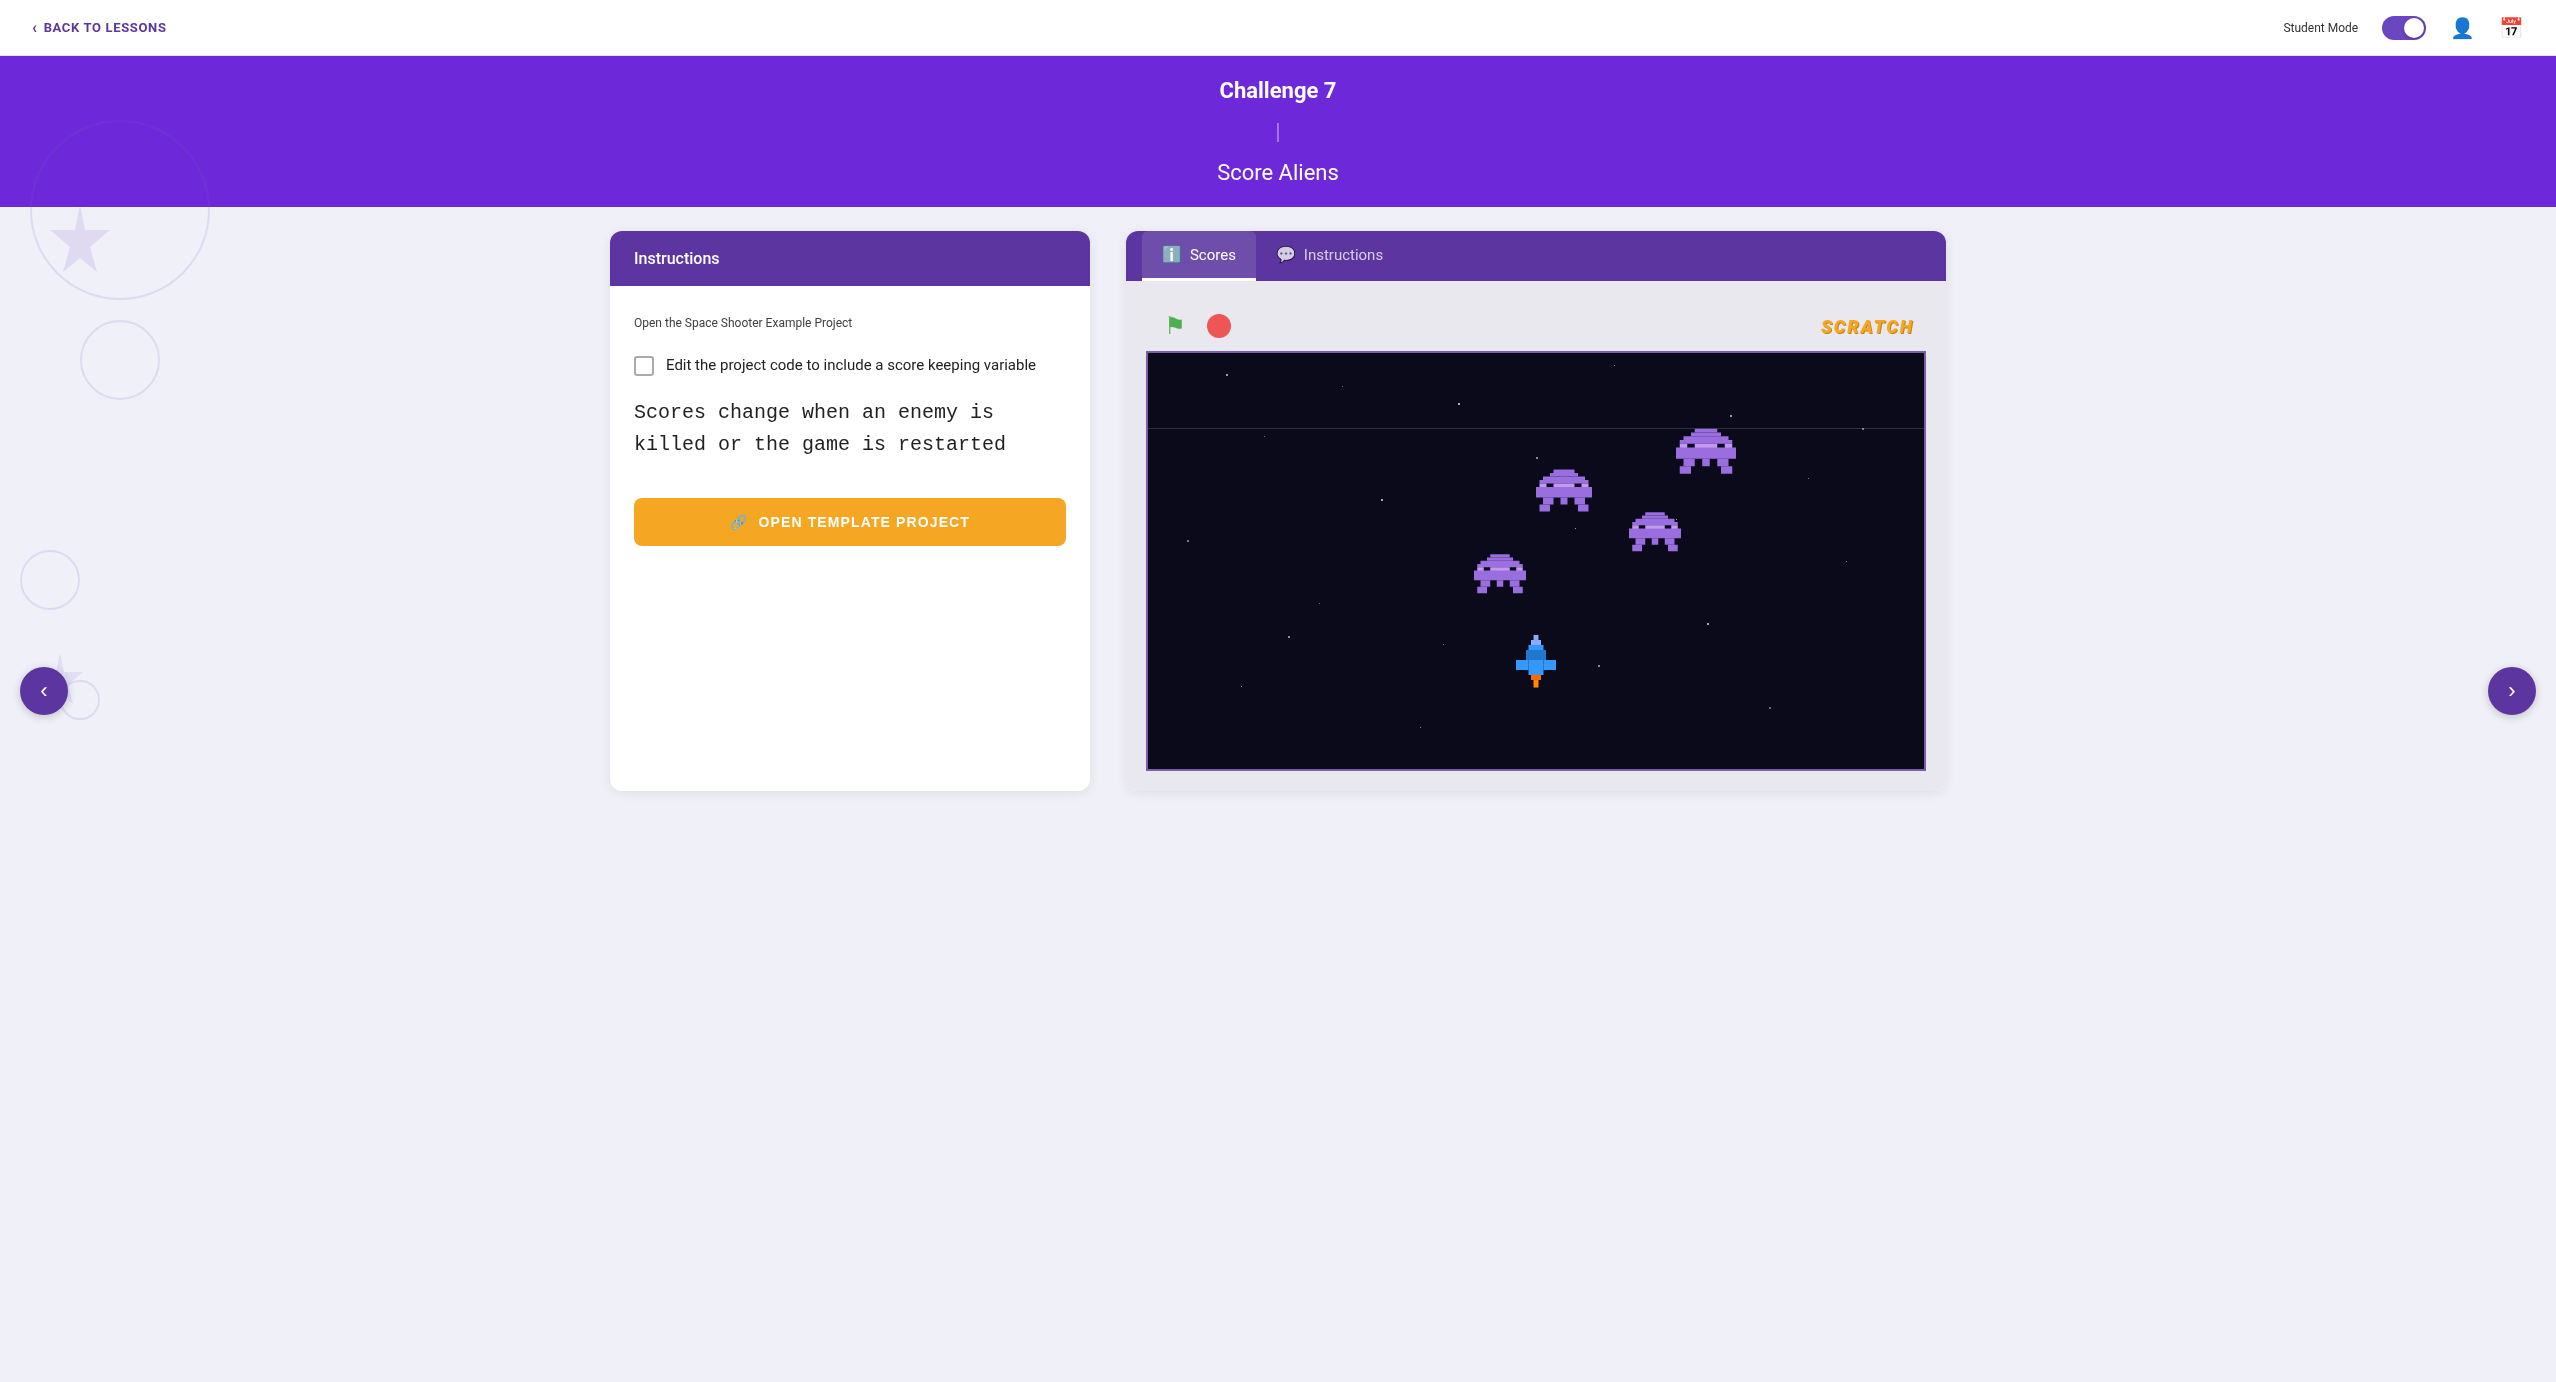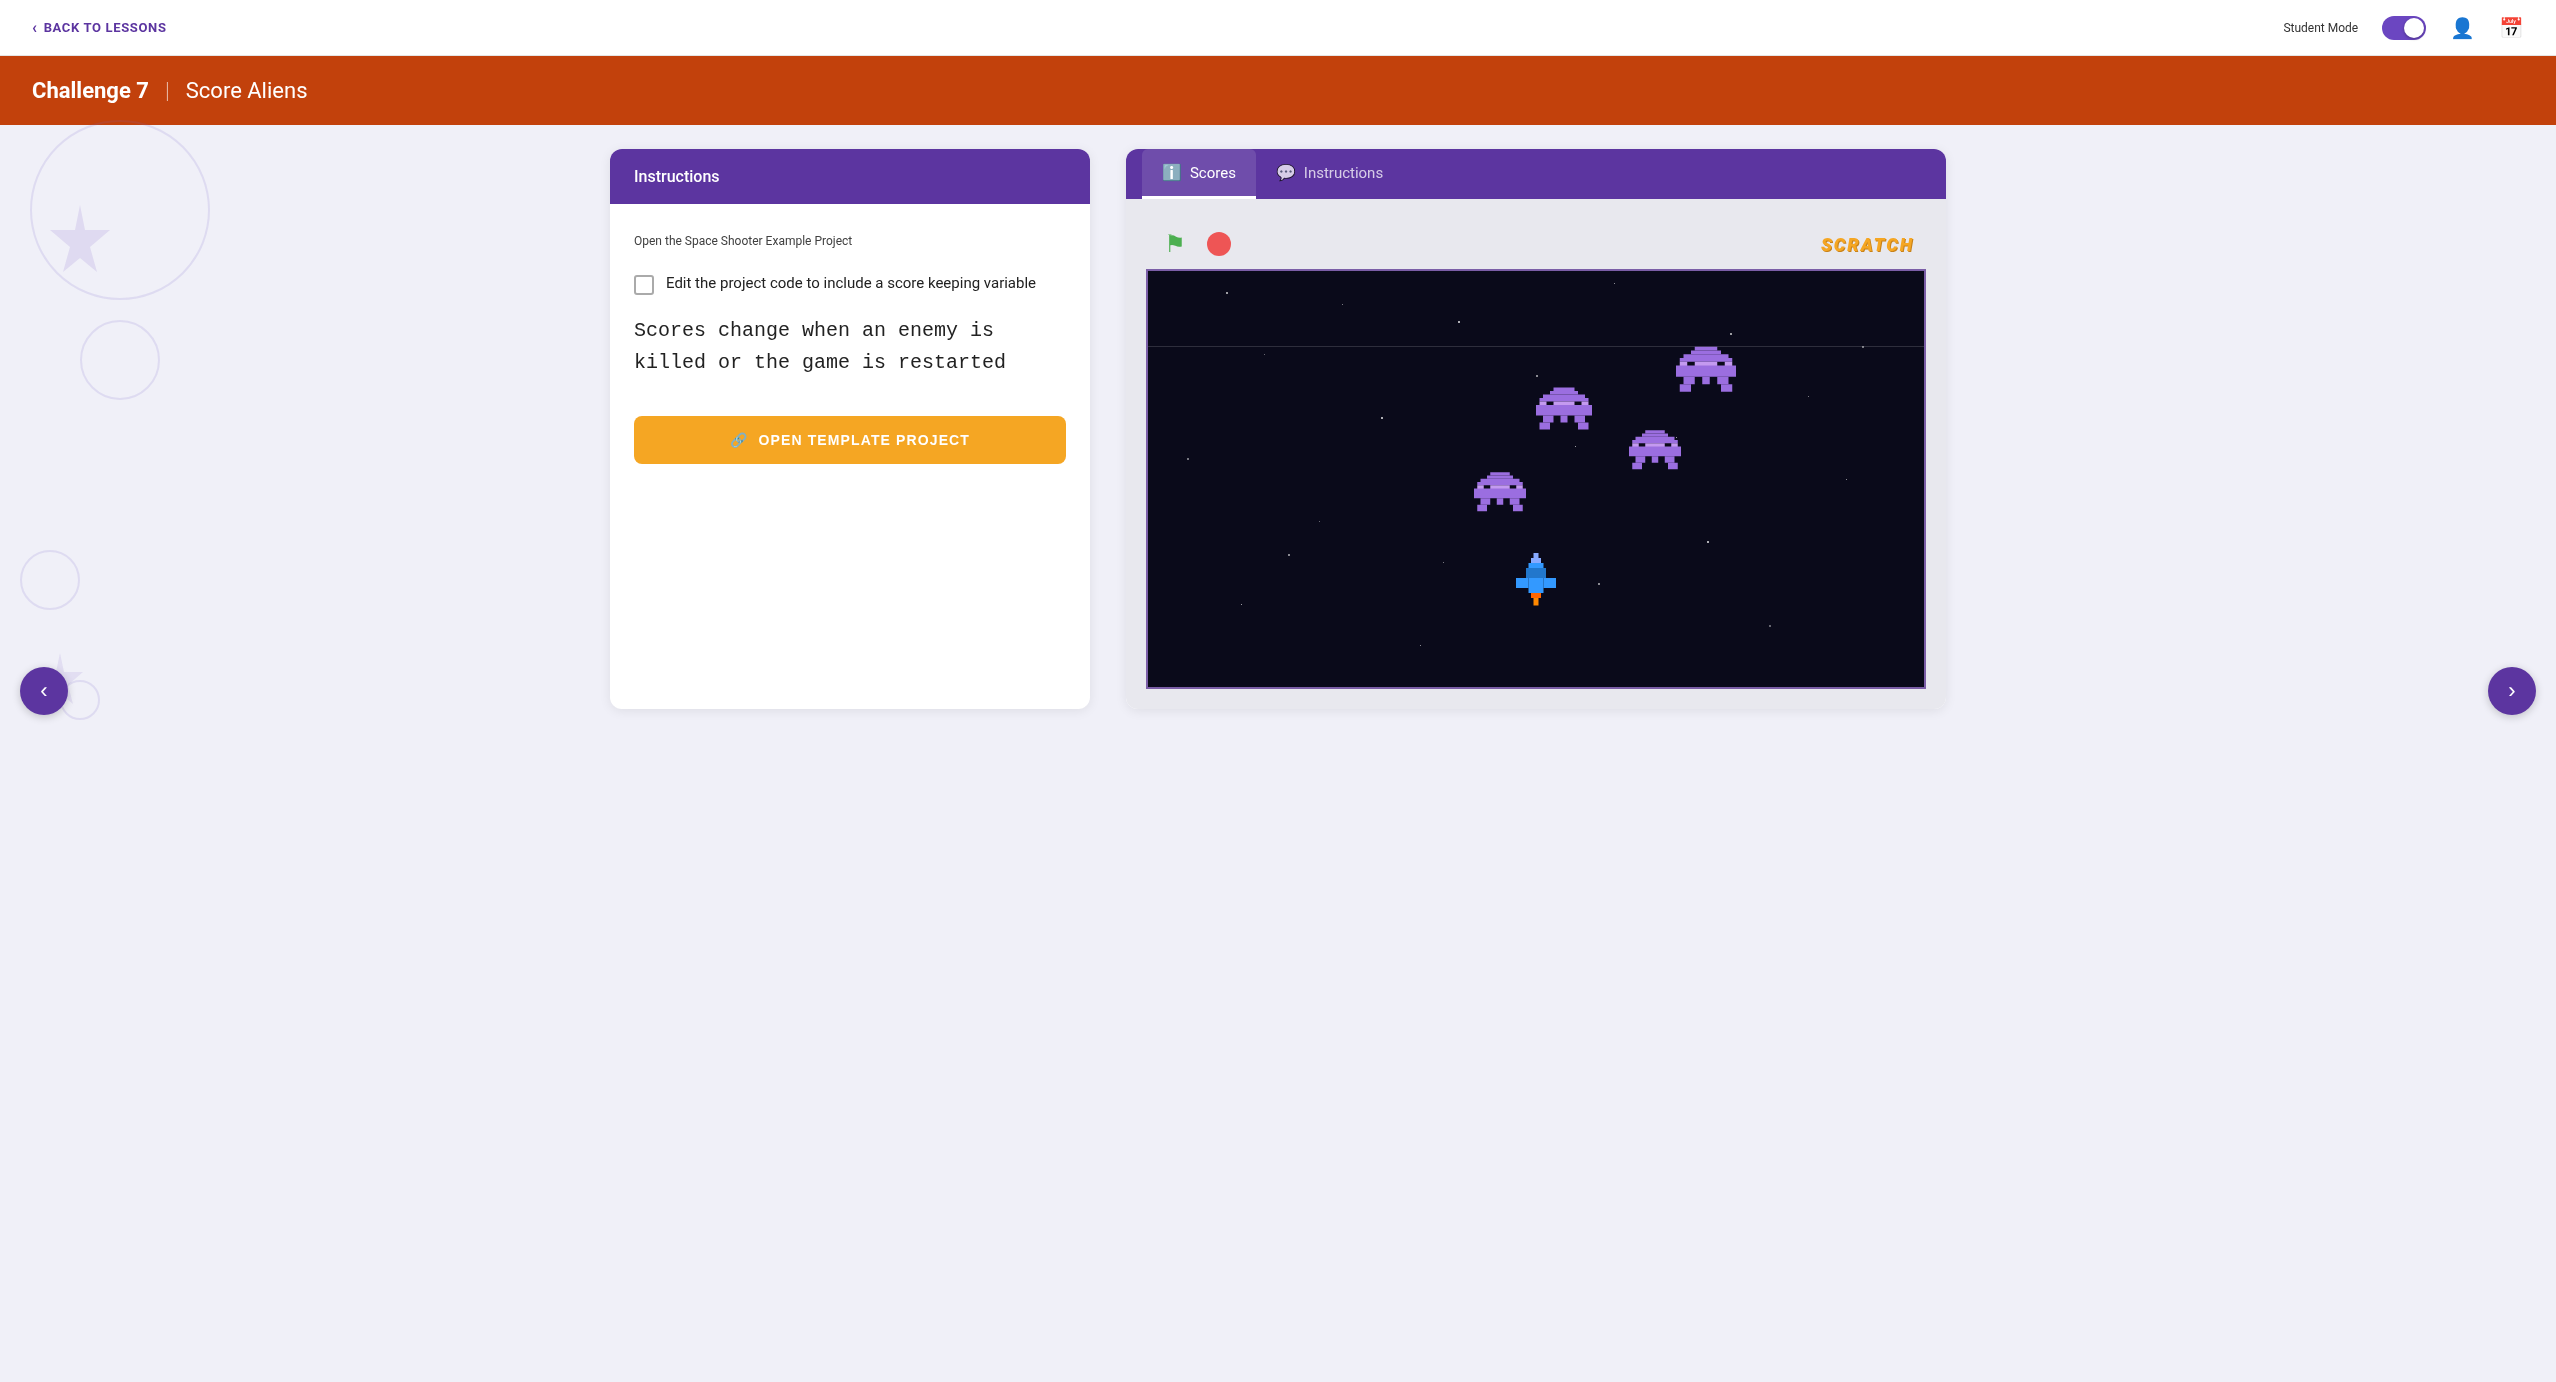--- a/index.html
+++ b/index.html
@@ -62,25 +62,26 @@
       box-shadow: 0 1px 3px rgba(0,0,0,0.3);
     }
     .nav-icon {
       color: #555;
       font-size: 20px;
       cursor: pointer;
     }
 
     
     .challenge-header {
-      background: #c2410c;
+      background: #6d28d9;
       padding: 22px 32px;
       display: flex;
       align-items: center;
       gap: 16px;
+      flex-direction: column;
     }
     .challenge-title-bold {
       color: #fff;
       font-size: 22px;
       font-weight: 700;
     }
     .challenge-divider {
       color: rgba(255,255,255,0.6);
       font-size: 22px;
       font-weight: 300;
@@ -136,21 +137,21 @@
       padding: 28px 24px;
     }
     .open-project-text {
       font-size: 12px;
       color: #404040;
       margin-bottom: 22px;
       line-height: 1.5;
     }
     .checkbox-row {
       display: flex;
-      align-items: flex-end;
+      align-items: center;
       gap: 12px;
       margin-bottom: 20px;
     }
     .checkbox-box {
       width: 20px;
       height: 20px;
       border: 2px solid #aaa;
       border-radius: 3px;
       flex-shrink: 0;
       margin-top: 2px;

